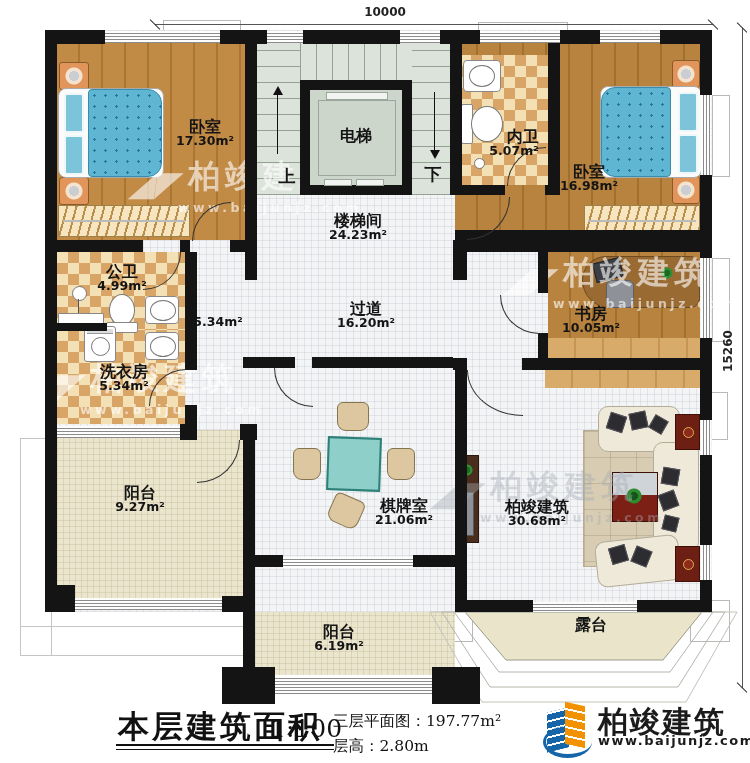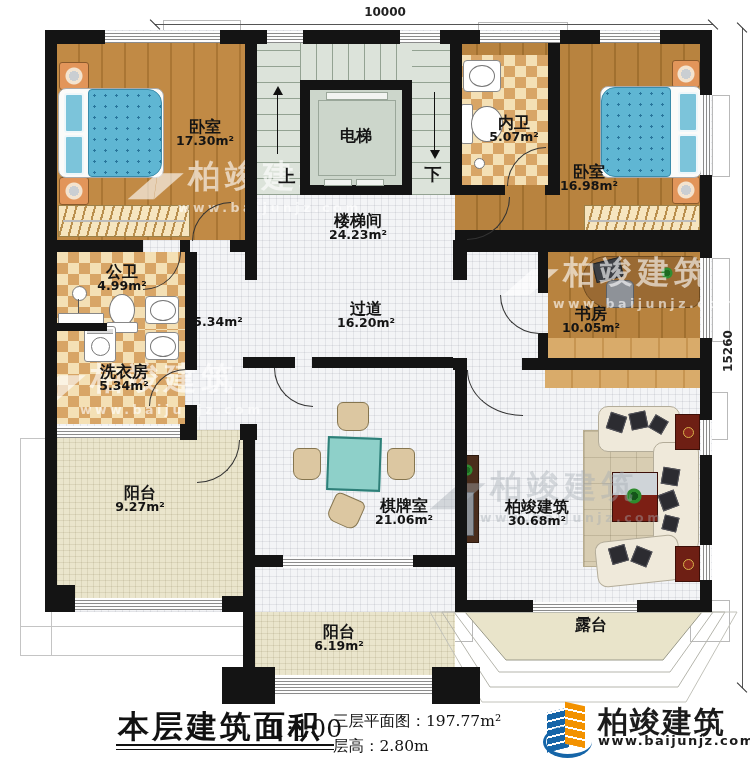--- a/index.html
+++ b/index.html
@@ -325,21 +325,21 @@
 </div>
 <div class="label" style="left:356px;top:136px;">
   <div class="rname">电梯</div>
 </div>
 <div class="label stairtxt" style="left:287px;top:176px;">上</div>
 <div class="label stairtxt" style="left:433px;top:174px;">下</div>
 <div class="label" style="left:358px;top:227px;">
   <div class="rname">楼梯间</div>
   <div class="rarea">24.23m²</div>
 </div>
-<div class="label" style="left:514px;top:129px;">
+<div class="label" style="left:514px;top:143px;text-align:right;">
   <div class="rname">内卫</div>
   <div class="rarea">5.07m²</div>
 </div>
 <div class="label" style="left:589px;top:178px;">
   <div class="rname">卧室</div>
   <div class="rarea">16.98m²</div>
 </div>
 <div class="label" style="left:122px;top:278px;">
   <div class="rname">公卫</div>
   <div class="rarea">4.99m²</div>

